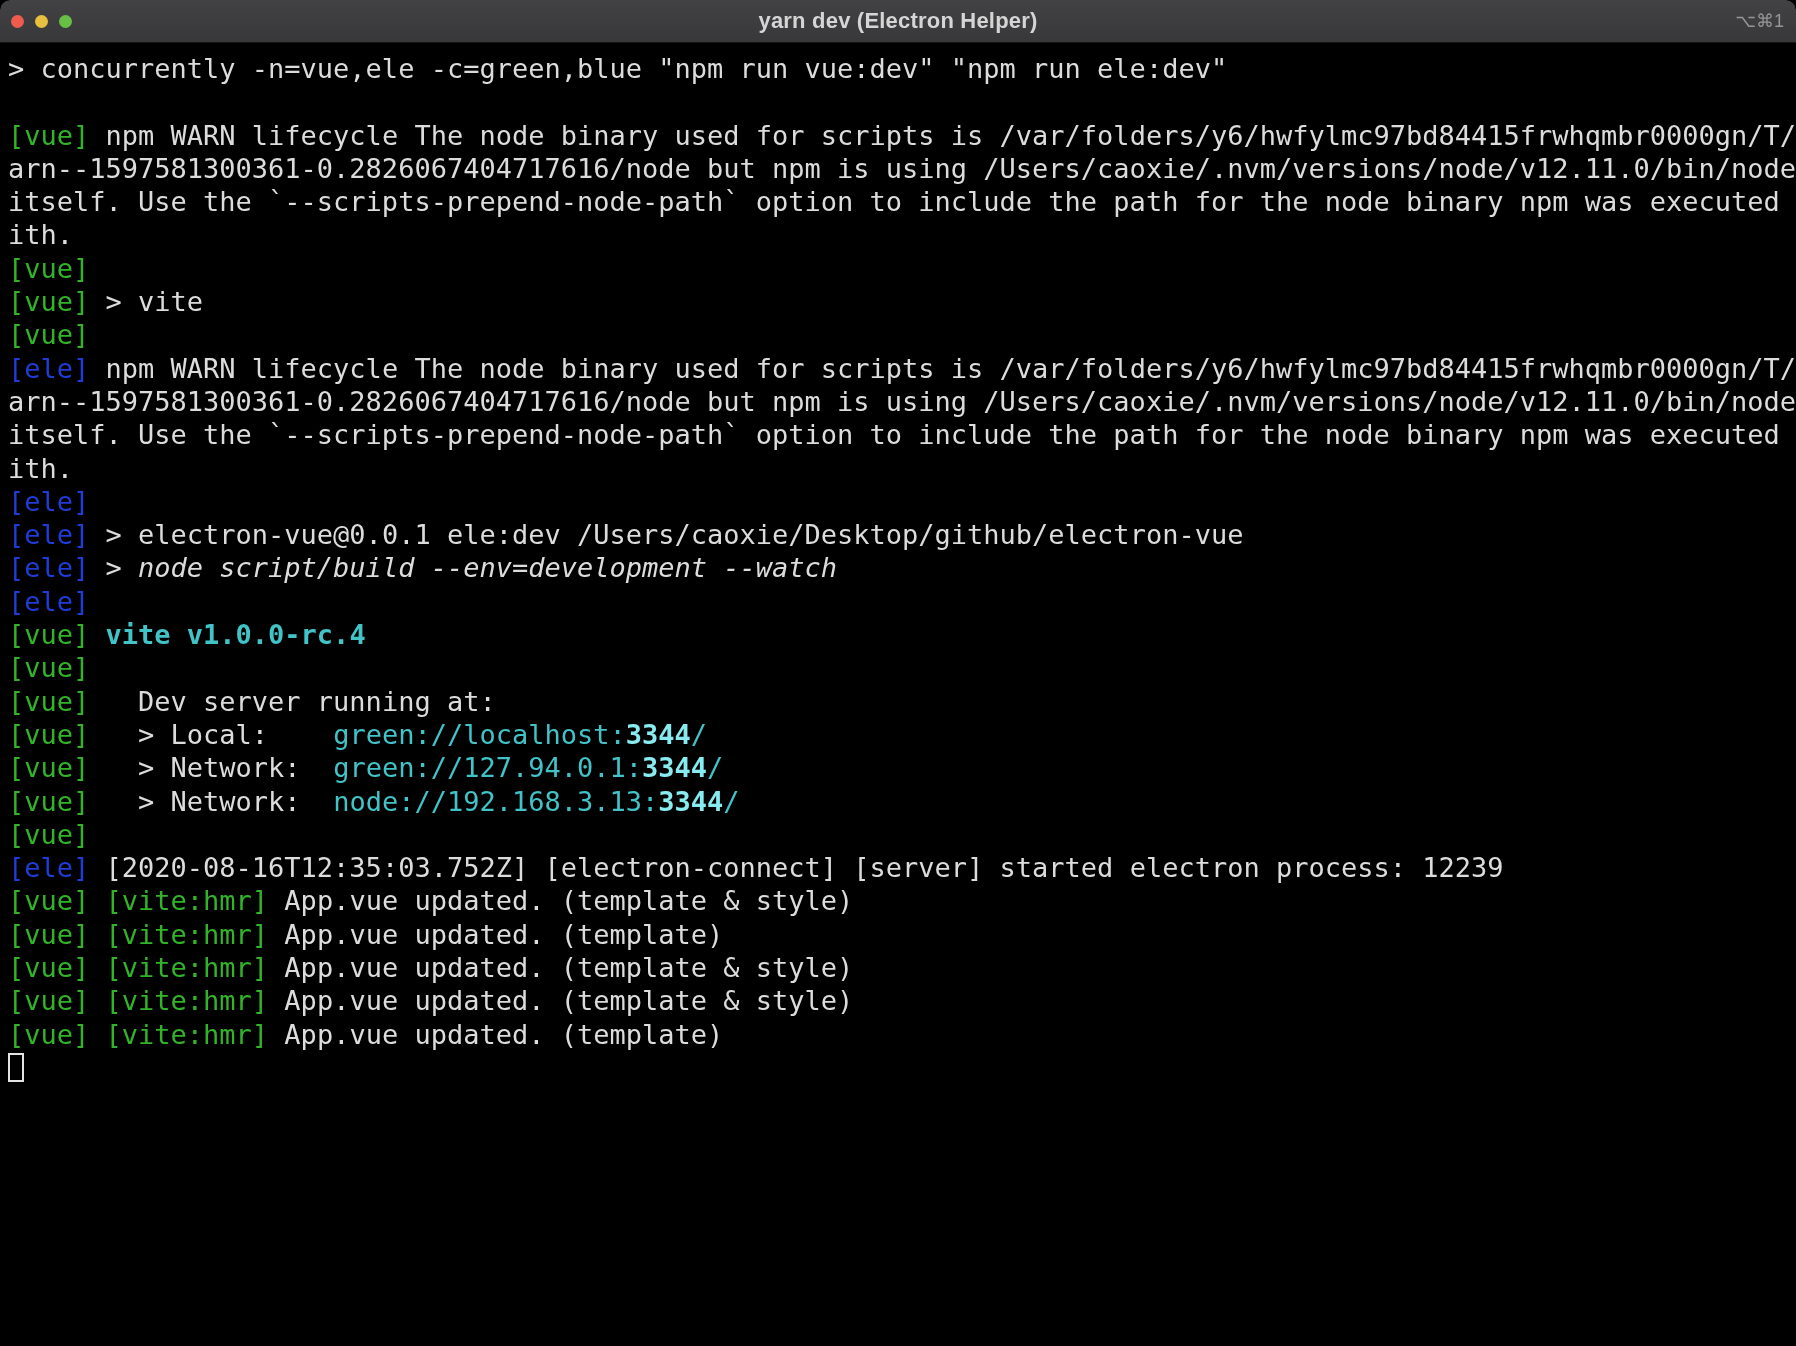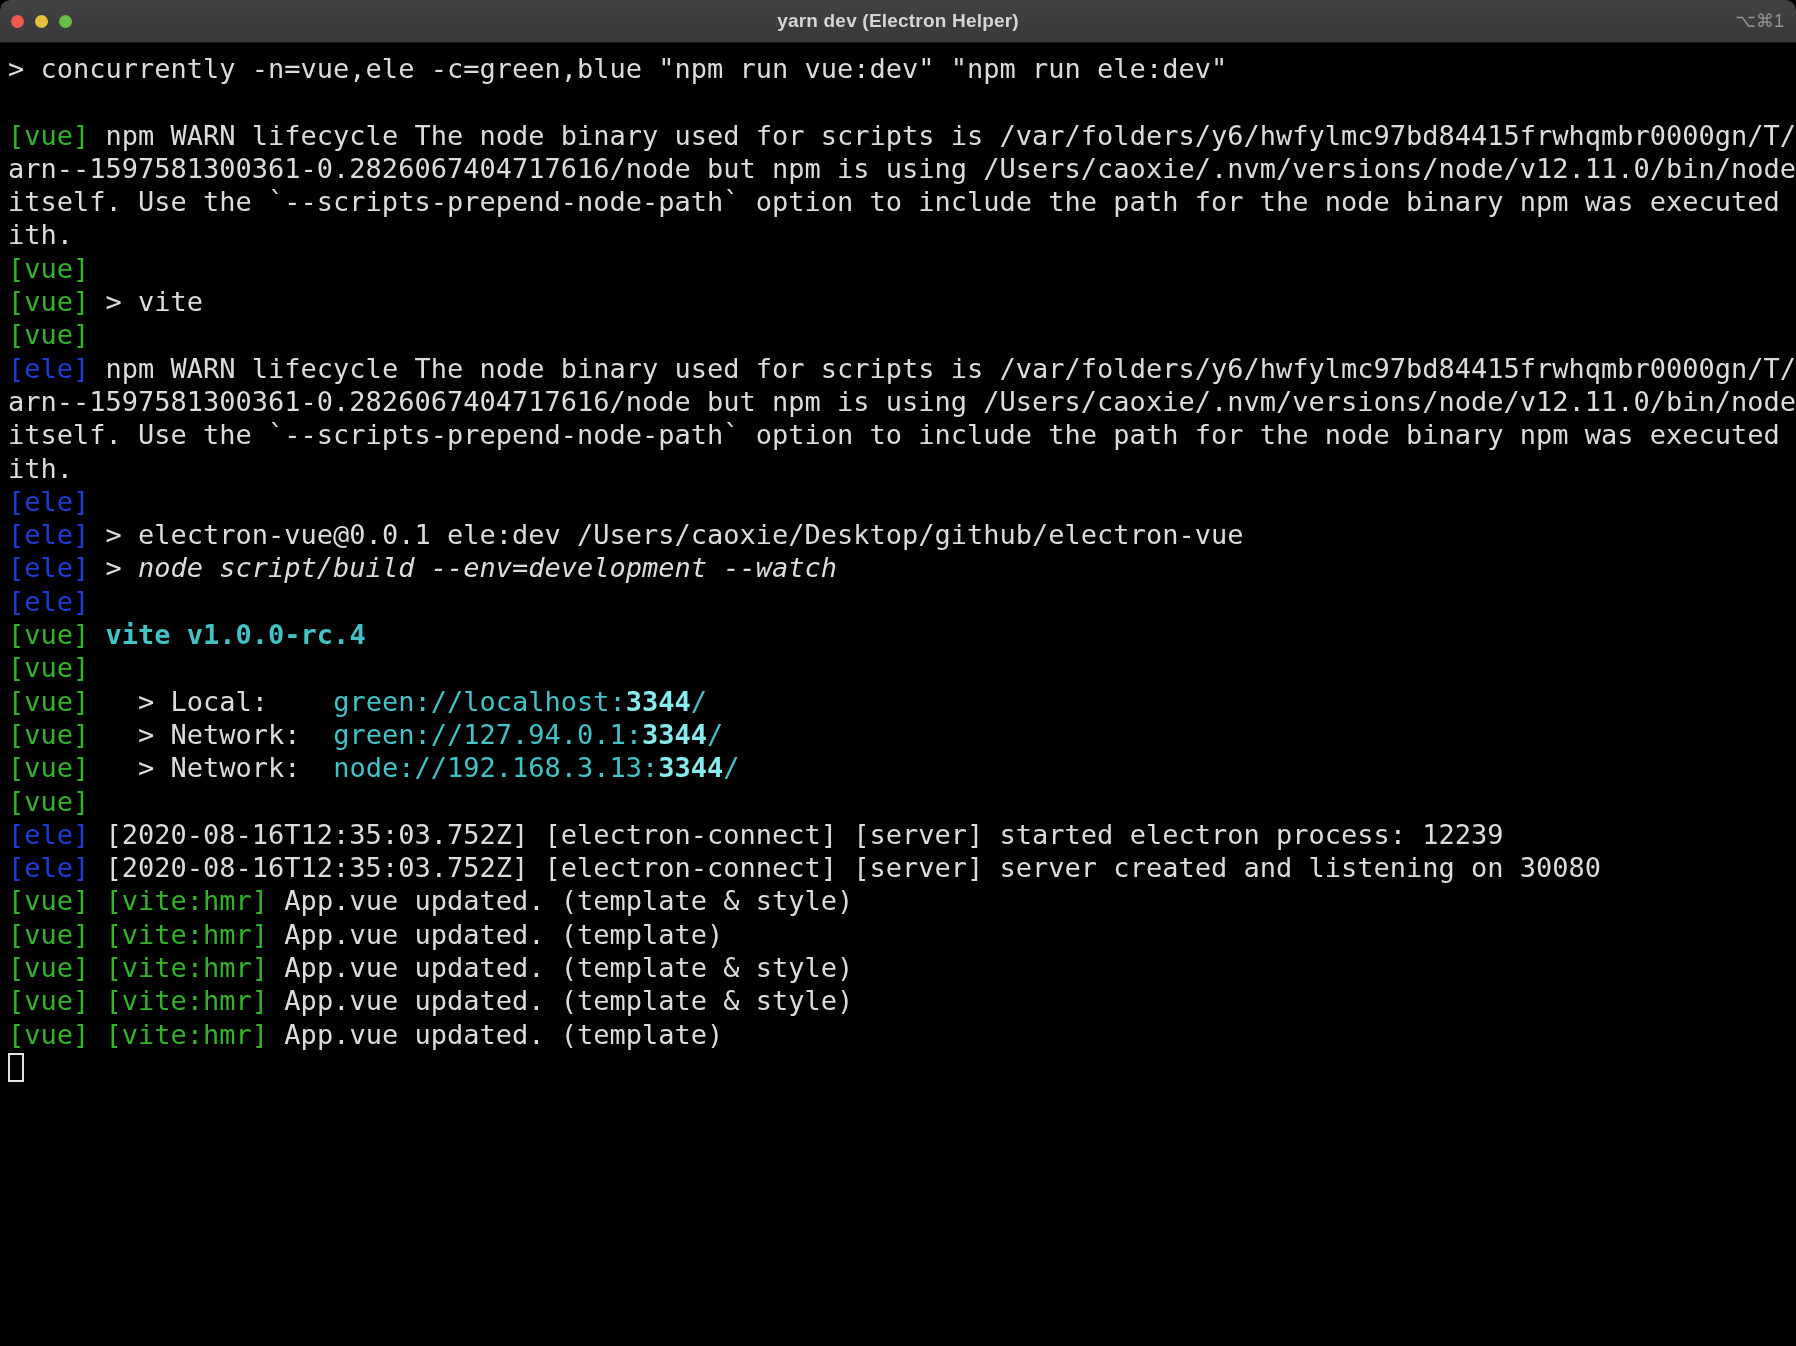--- a/index.html
+++ b/index.html
@@ -38,21 +38,21 @@
     align-items: center;
     gap: 11px;
   }
   .dot {
     width: 13px;
     height: 13px;
     border-radius: 50%;
   }
   .titlebar-title {
     color: #d5d5d5;
-    font-size: 19px;
+    font-size: 22px;
     font-weight: bold;
     letter-spacing: 0.2px;
   }
   .titlebar-shortcut {
     position: absolute;
     right: 12px;
     top: 0;
     height: 42px;
     display: flex;
     align-items: center;
@@ -107,26 +107,26 @@
       <div class="line"><span style="color: rgb(30, 60, 216);">[ele]</span><span style="color: rgb(220, 220, 220);"> npm WARN lifecycle The node binary used for scripts is /var/folders/y6/hwfylmc97bd84415frwhqmbr0000gn/T/y</span></div>
       <div class="line"><span style="color: rgb(220, 220, 220);">arn--1597581300361-0.2826067404717616/node but npm is using /Users/caoxie/.nvm/versions/node/v12.11.0/bin/node</span></div>
       <div class="line"><span style="color: rgb(220, 220, 220);">itself. Use the `--scripts-prepend-node-path` option to include the path for the node binary npm was executed w</span></div>
       <div class="line"><span style="color: rgb(220, 220, 220);">ith.</span></div>
       <div class="line"><span style="color: rgb(30, 60, 216);">[ele]</span></div>
       <div class="line"><span style="color: rgb(30, 60, 216);">[ele]</span><span style="color: rgb(220, 220, 220);"> &gt; electron-vue@0.0.1 ele:dev /Users/caoxie/Desktop/github/electron-vue</span></div>
       <div class="line"><span style="color: rgb(30, 60, 216);">[ele]</span><span style="color: rgb(220, 220, 220); font-style: italic;"> &gt; node script/build --env=development --watch</span></div>
       <div class="line"><span style="color: rgb(30, 60, 216);">[ele]</span></div>
       <div class="line"><span style="color: rgb(50, 180, 40);">[vue]</span><span style="color: rgb(220, 220, 220);"> </span><span style="color: rgb(65, 195, 200); font-weight: bold;">vite v1.0.0-rc.4</span></div>
       <div class="line"><span style="color: rgb(50, 180, 40);">[vue]</span></div>
+      <div class="line"><span style="color: rgb(50, 180, 40);">[vue]</span><span style="color: rgb(220, 220, 220);">   Dev server running at:</span></div>
       <div class="line"><span style="color: rgb(50, 180, 40);">[vue]</span><span style="color: rgb(220, 220, 220);">   &gt; Local:    </span><span style="color: rgb(65, 195, 200);">green://localhost:</span><span style="color: rgb(135, 235, 240); font-weight: bold;">3344</span><span style="color: rgb(65, 195, 200);">/</span></div>
       <div class="line"><span style="color: rgb(50, 180, 40);">[vue]</span><span style="color: rgb(220, 220, 220);">   &gt; Network:  </span><span style="color: rgb(65, 195, 200);">green://127.94.0.1:</span><span style="color: rgb(135, 235, 240); font-weight: bold;">3344</span><span style="color: rgb(65, 195, 200);">/</span></div>
       <div class="line"><span style="color: rgb(50, 180, 40);">[vue]</span><span style="color: rgb(220, 220, 220);">   &gt; Network:  </span><span style="color: rgb(65, 195, 200);">node://192.168.3.13:</span><span style="color: rgb(135, 235, 240); font-weight: bold;">3344</span><span style="color: rgb(65, 195, 200);">/</span></div>
       <div class="line"><span style="color: rgb(50, 180, 40);">[vue]</span></div>
       <div class="line"><span style="color: rgb(30, 60, 216);">[ele]</span><span style="color: rgb(220, 220, 220);"> [2020-08-16T12:35:03.752Z] [electron-connect] [server] started electron process: 12239</span></div>
-      <div class="line"><span style="color: rgb(30, 60, 216);">[ele]</span><span style="color: rgb(220, 220, 220);"> [2020-08-16T12:35:03.752Z] [electron-connect] [server] server created and listening on 30080</span></div>
       <div class="line"><span style="color: rgb(50, 180, 40);">[vue]</span><span style="color: rgb(220, 220, 220);"> </span><span style="color: rgb(50, 180, 40);">[vite:hmr]</span><span style="color: rgb(220, 220, 220);"> App.vue updated. (template &amp; style)</span></div>
       <div class="line"><span style="color: rgb(50, 180, 40);">[vue]</span><span style="color: rgb(220, 220, 220);"> </span><span style="color: rgb(50, 180, 40);">[vite:hmr]</span><span style="color: rgb(220, 220, 220);"> App.vue updated. (template)</span></div>
       <div class="line"><span style="color: rgb(50, 180, 40);">[vue]</span><span style="color: rgb(220, 220, 220);"> </span><span style="color: rgb(50, 180, 40);">[vite:hmr]</span><span style="color: rgb(220, 220, 220);"> App.vue updated. (template &amp; style)</span></div>
       <div class="line"><span style="color: rgb(50, 180, 40);">[vue]</span><span style="color: rgb(220, 220, 220);"> </span><span style="color: rgb(50, 180, 40);">[vite:hmr]</span><span style="color: rgb(220, 220, 220);"> App.vue updated. (template &amp; style)</span></div>
       <div class="line"><span style="color: rgb(50, 180, 40);">[vue]</span><span style="color: rgb(220, 220, 220);"> </span><span style="color: rgb(50, 180, 40);">[vite:hmr]</span><span style="color: rgb(220, 220, 220);"> App.vue updated. (template)</span></div>
       <div class="line"><span class="cursor"></span></div>
     </div>
 </div>
 
 </body></html>

